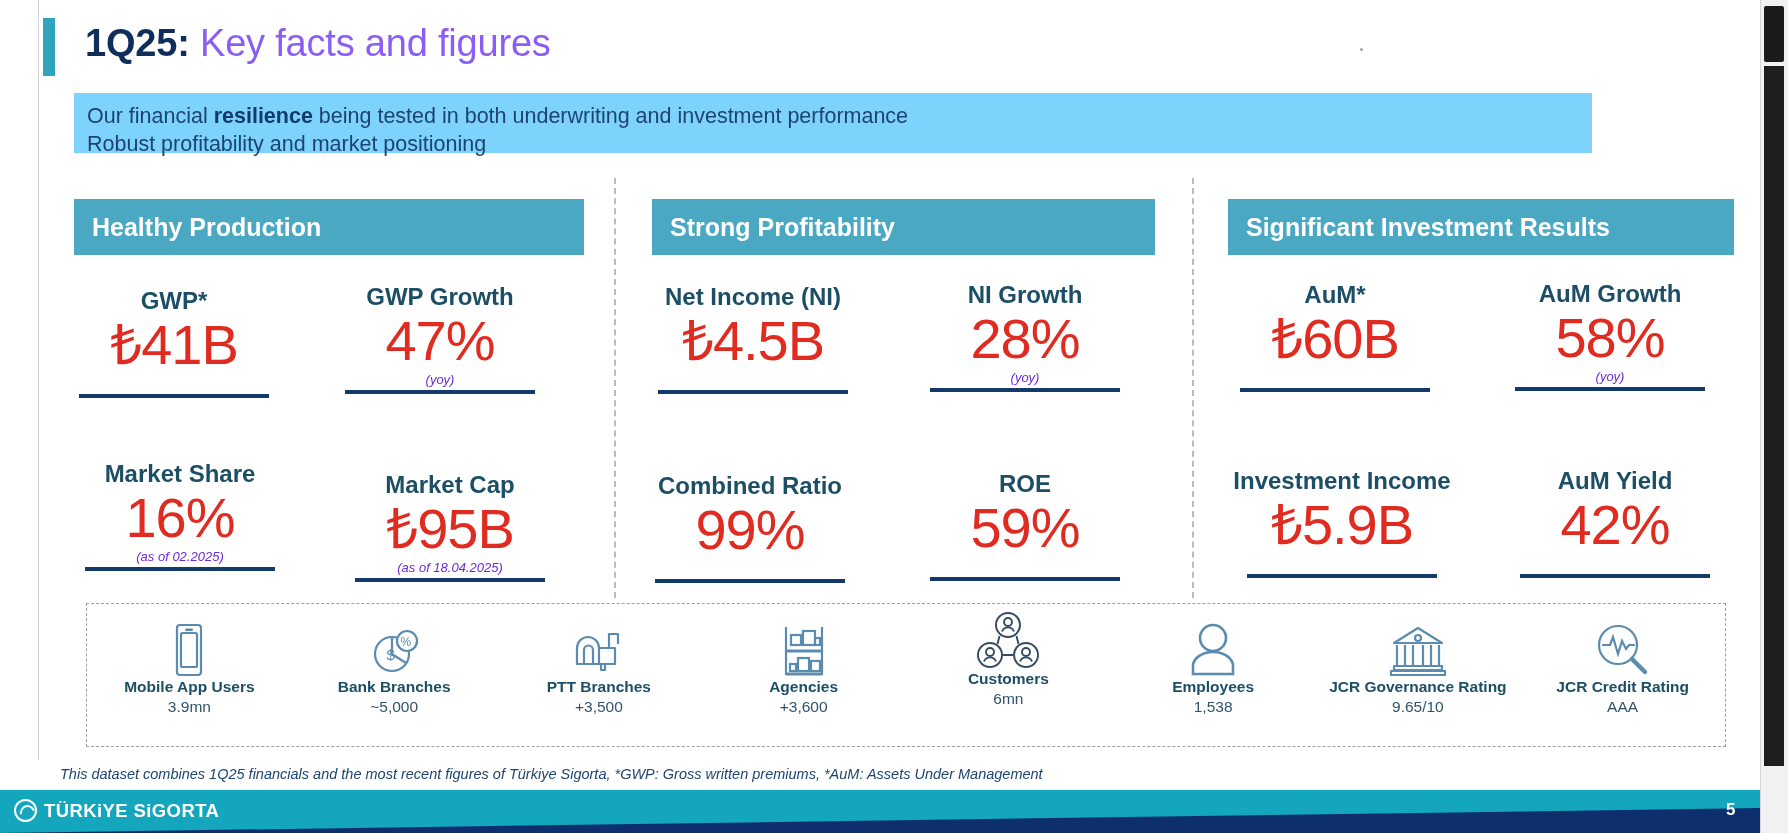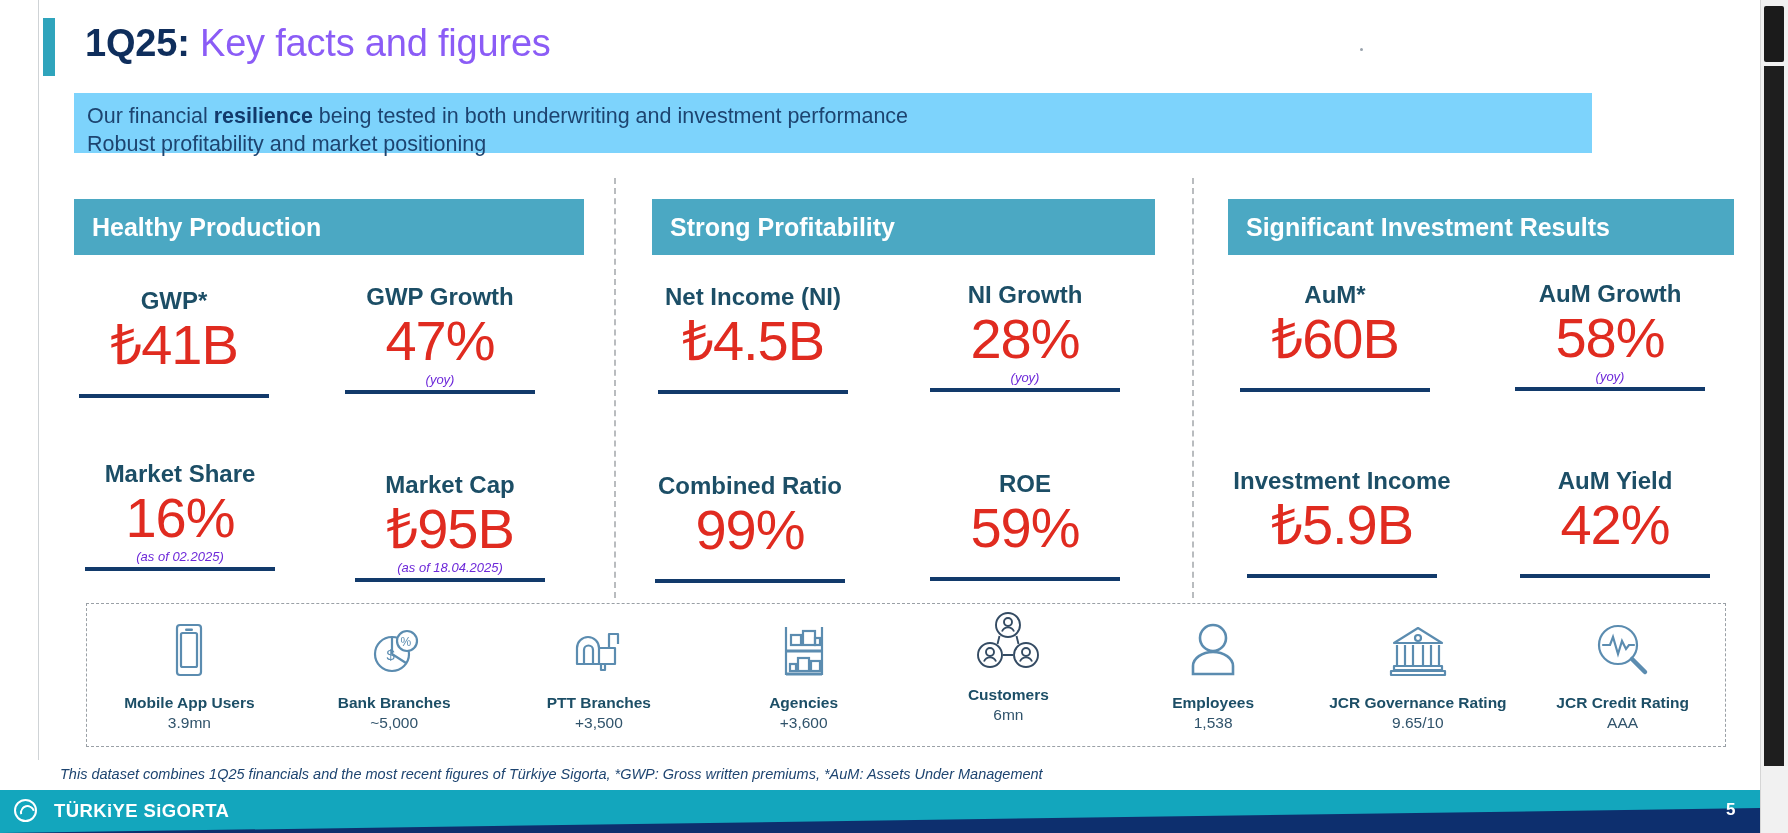--- a/index.html
+++ b/index.html
@@ -49,33 +49,33 @@
   .kpi .value { font-size:56px; font-weight:400; color:#e02b20; line-height:62px; letter-spacing:-1px; white-space:nowrap; }
   .kpi .sub   { font-size:13px; font-style:italic; color:#6d28d9; line-height:15px; height:15px; white-space:nowrap; }
   .kpi .rule  { margin:3px auto 0; height:4px; background:#123a6b; }
 
   
   .iconbox { position:absolute; left:86px; top:603px; width:1640px; height:144px;
              border:1px dashed #9aa0a6; background:#fff; }
   .icon-row { position:absolute; left:0; top:0; width:100%; height:100%; display:flex; }
   .icon-cell { flex:1; position:relative; display:flex; flex-direction:column; align-items:center; }
   .icon-glyph { height:62px; display:flex; align-items:flex-end; justify-content:center; margin-top:12px; }
-  .icon-name { font-size:15.5px; font-weight:700; color:#1c4e66; margin-top:16px; white-space:nowrap; }
+  .icon-name { font-size:15.5px; font-weight:700; color:#1c4e66; margin-top:0; white-space:nowrap; }
   .icon-val  { font-size:15.5px; font-weight:400; color:#30536b; margin-top:2px; white-space:nowrap; }
   .icon-cell.raised .icon-glyph { margin-top:4px; }
 
   
   .footnote { position:absolute; left:60px; top:766px; font-size:14.5px; font-style:italic;
               color:#1d4470; white-space:nowrap; }
 
   
   .bottombar { position:absolute; left:0; top:790px; width:1760px; height:43px; background:#0d2f6e; overflow:hidden; }
   .bottombar .wedge { position:absolute; left:0; top:0; width:100%; height:100%; background:#13a6bd;
       clip-path: polygon(0 0, 100% 0, 100% 42%, 0 100%); }
-  .logo { position:absolute; left:14px; top:799px; display:flex; align-items:center; gap:17px; }
+  .logo { position:absolute; left:14px; top:799px; display:flex; align-items:center; gap:7px; }
   .logo .mark { width:23px; height:23px; border-radius:50%; border:2.2px solid #ffffff; position:relative; }
   .logo .mark::after { content:""; position:absolute; left:4px; top:4px; width:11px; height:11px;
         border:2.2px solid #ffffff; border-radius:50%; border-right-color:transparent; border-bottom-color:transparent;
         transform:rotate(30deg); }
   .logo .word { color:#ffffff; font-size:18.5px; font-weight:700; letter-spacing:0.4px; }
   .pagenum { position:absolute; left:1726px; top:800px; color:#ffffff; font-size:17px; font-weight:700; }
 </style>
 </head>
 <body>
 

